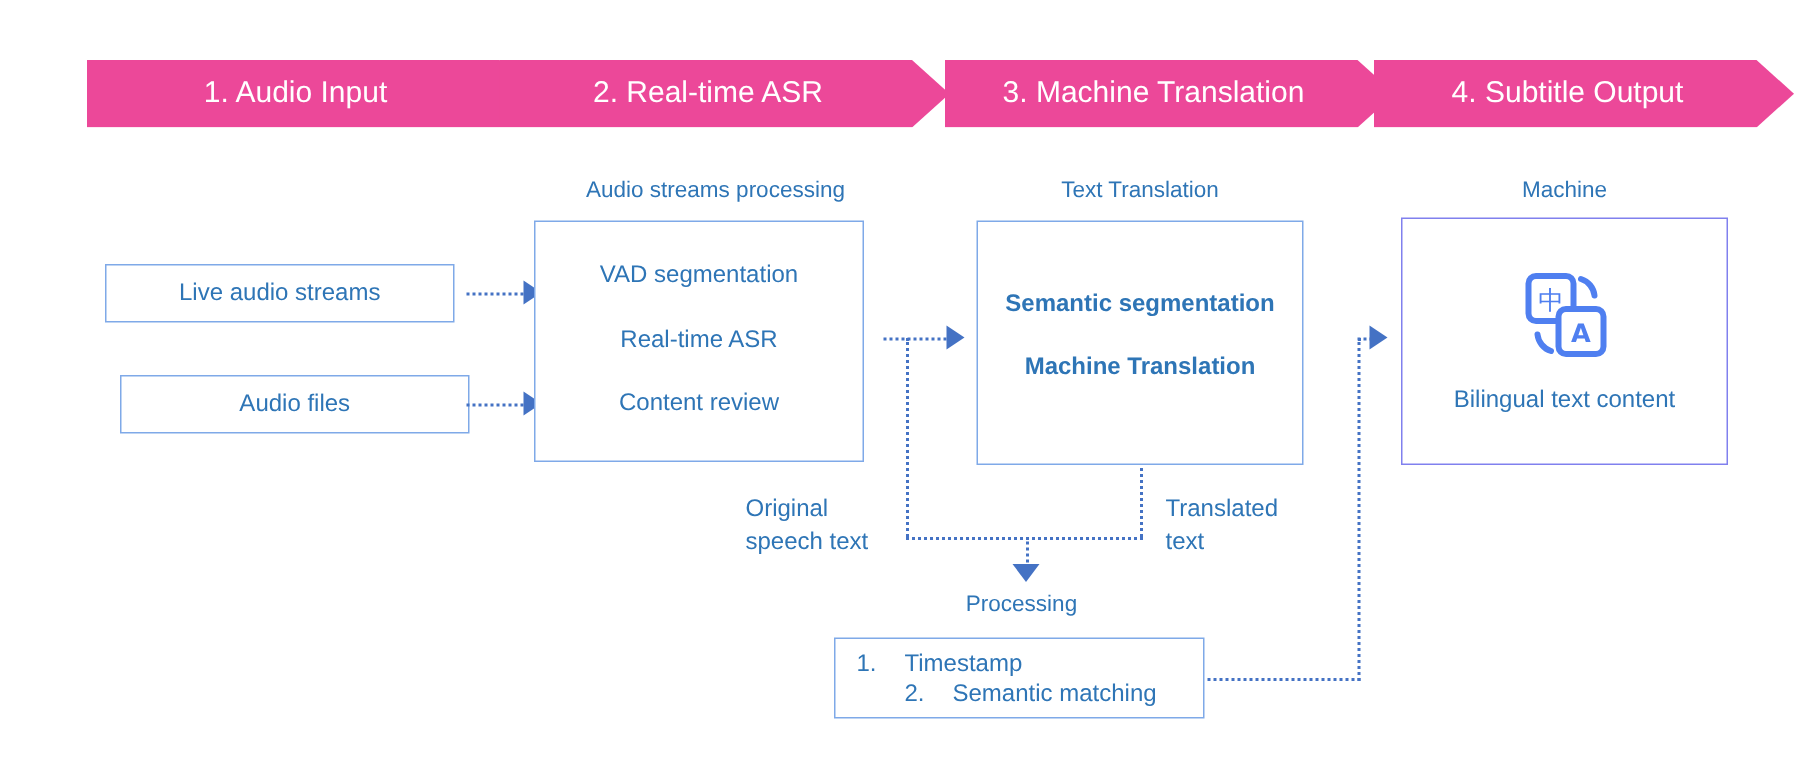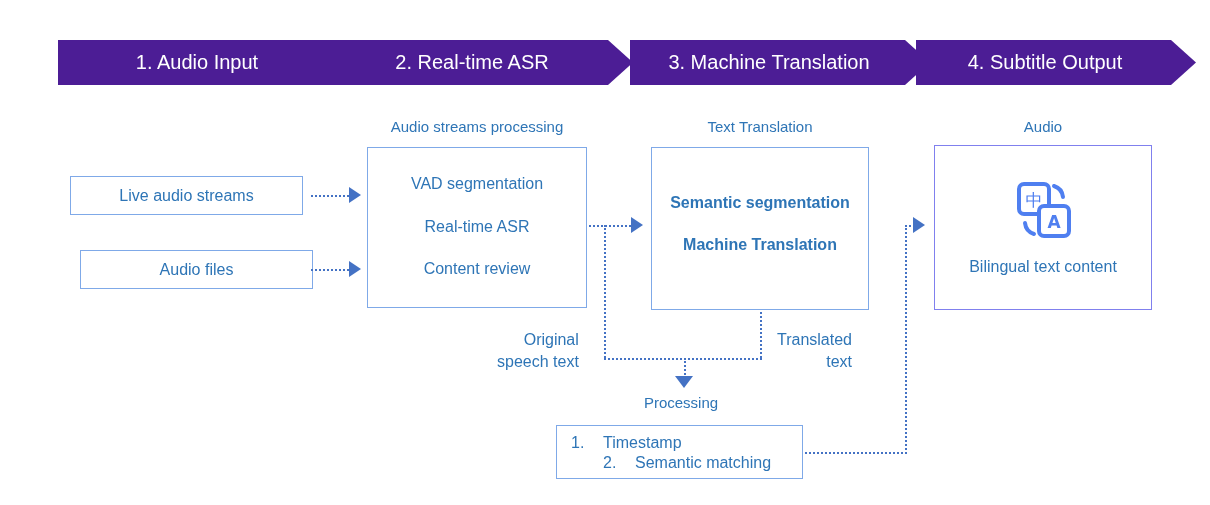--- a/index.html
+++ b/index.html
@@ -14,21 +14,21 @@
     background: #ffffff;
     font-family: "Liberation Sans", sans-serif;
     overflow: hidden;
   }
 
   
   .chev {
     position: absolute;
     top: 40px;
     height: 45px;
-    background: #4c1d95;
+    background: #ec4899;
     color: #ffffff;
     font-size: 20px;
     line-height: 45px;
     text-align: center;
     padding-right: 22px;
     box-sizing: border-box;
     clip-path: polygon(0 0, calc(100% - 25px) 0, 100% 50%, calc(100% - 25px) 100%, 0 100%);
   }
 
   
@@ -57,21 +57,20 @@
     color: #2E75B6;
     white-space: nowrap;
     text-align: center;
   }
 
   .sidelabel {
     position: absolute;
     font-size: 16px;
     color: #2E75B6;
     line-height: 22px;
-    text-align: right;
   }
 
   
   .dashh {
     position: absolute;
     height: 0;
     border-top: 2px dotted #4472C4;
   }
   .dashv {
     position: absolute;
@@ -127,21 +126,21 @@
   </div>
 
   <div class="dashh" style="left:311px; top:195px; width:38px;"></div>
   <div class="arrow-r" style="left:349px; top:187px;"></div>
 
   <div class="dashh" style="left:311px; top:269px; width:38px;"></div>
   <div class="arrow-r" style="left:349px; top:261px;"></div>
 
   <div class="caption" style="left:367px; top:118px; width:220px;">Audio streams processing</div>
 
-  <div class="box" style="left:367px; top:147px; width:220px; height:161px;">
+  <div class="box" style="left:356px; top:147px; width:220px; height:161px;">
     <div class="boxline" style="top:27px;">VAD segmentation</div>
     <div class="boxline" style="top:70px;">Real-time ASR</div>
     <div class="boxline" style="top:112px;">Content review</div>
   </div>
 
   <div class="dashh" style="left:589px; top:225px; width:42px;"></div>
   <div class="arrow-r" style="left:631px; top:217px;"></div>
 
   <div class="dashv" style="left:604px; top:225px; height:133px;"></div>
 
@@ -177,21 +176,21 @@
     <div class="numrow" style="left:14px; top:28px;margin-left:32px;">
       <span class="n">2.</span><span>Semantic matching</span>
     </div>
   </div>
 
   <div class="dashh" style="left:805px; top:452px; width:102px;"></div>
   <div class="dashv" style="left:905px; top:225px; height:229px;"></div>
   <div class="dashh" style="left:905px; top:225px; width:10px;"></div>
   <div class="arrow-r" style="left:913px; top:217px;"></div>
 
-  <div class="caption" style="left:934px; top:118px; width:218px;">Audio</div>
+  <div class="caption" style="left:934px; top:118px; width:218px;">Machine</div>
 
   <div class="box indigo" style="left:934px; top:145px; width:218px; height:165px;">
 
     <div class="tr-icon" style="left:78px; top:36px; width:62px; height:58px;">
       <svg width="62" height="58" viewBox="0 0 62 58" aria-hidden="true">
 
         <rect x="6" y="2" width="30" height="30" rx="5" ry="5" fill="none" stroke="#4F7FF0" stroke-width="4"></rect>
         <text x="21" y="24" text-anchor="middle" font-family="'DejaVu Sans', sans-serif" font-size="17" fill="#4F7FF0">中</text>
 
         <rect x="26" y="24" width="30" height="30" rx="5" ry="5" fill="#ffffff" stroke="#4F7FF0" stroke-width="4"></rect>

